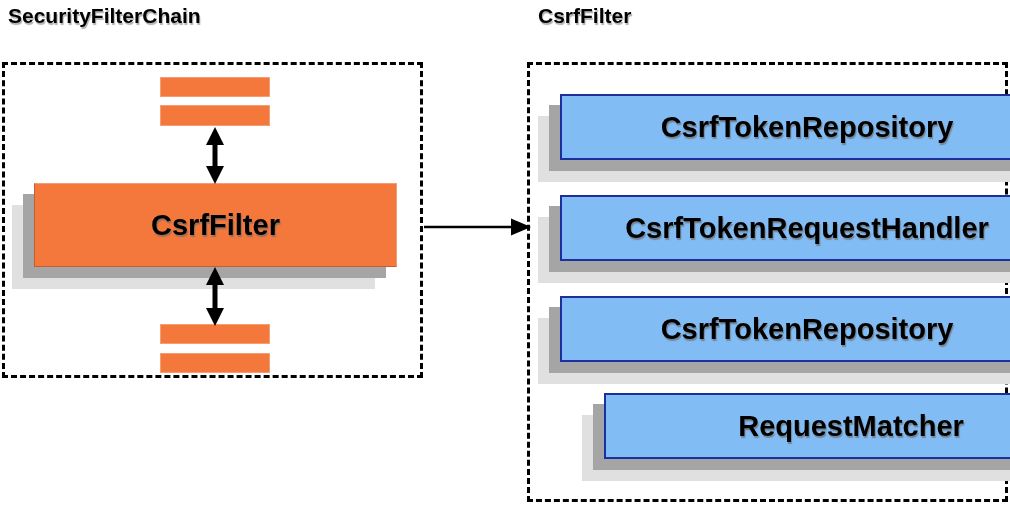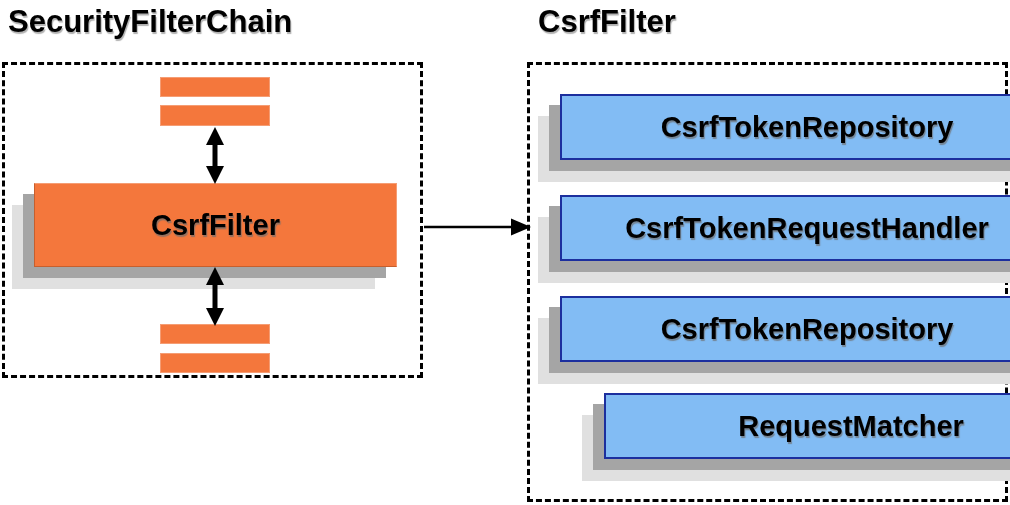--- a/index.html
+++ b/index.html
@@ -13,21 +13,21 @@
     position: relative;
     width: 1010px;
     height: 505px;
     background: #ffffff;
     font-family: "Liberation Sans", sans-serif;
     overflow: hidden;
   }
 
   .title {
     position: absolute;
-    font-size: 31px;
+    font-size: 21px;
     font-weight: bold;
     color: #000;
     white-space: nowrap;
     text-shadow: 1px 2px 1px rgba(150,150,150,0.75);
   }
   .left-title  { left: 8px;   top: 4px; }
   .right-title { left: 538px; top: 4px; }
 
   .dashed-box {
     position: absolute;

